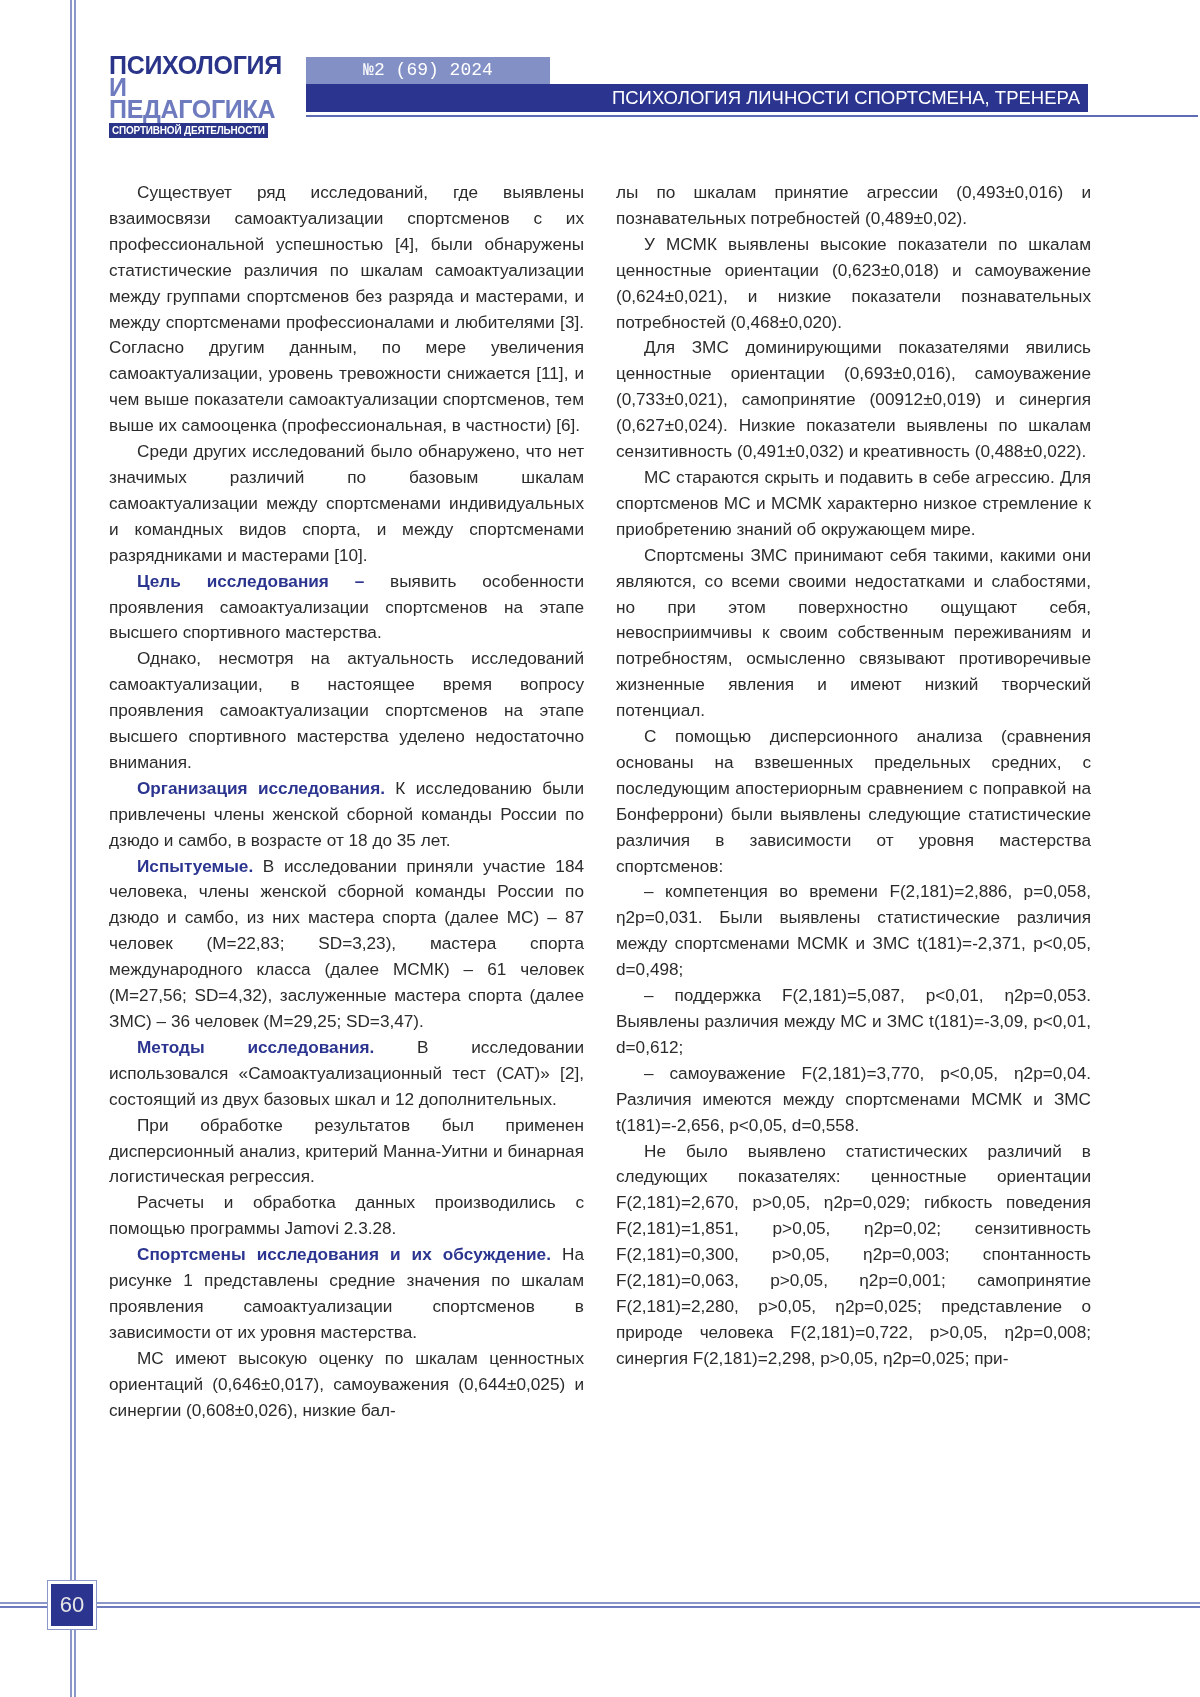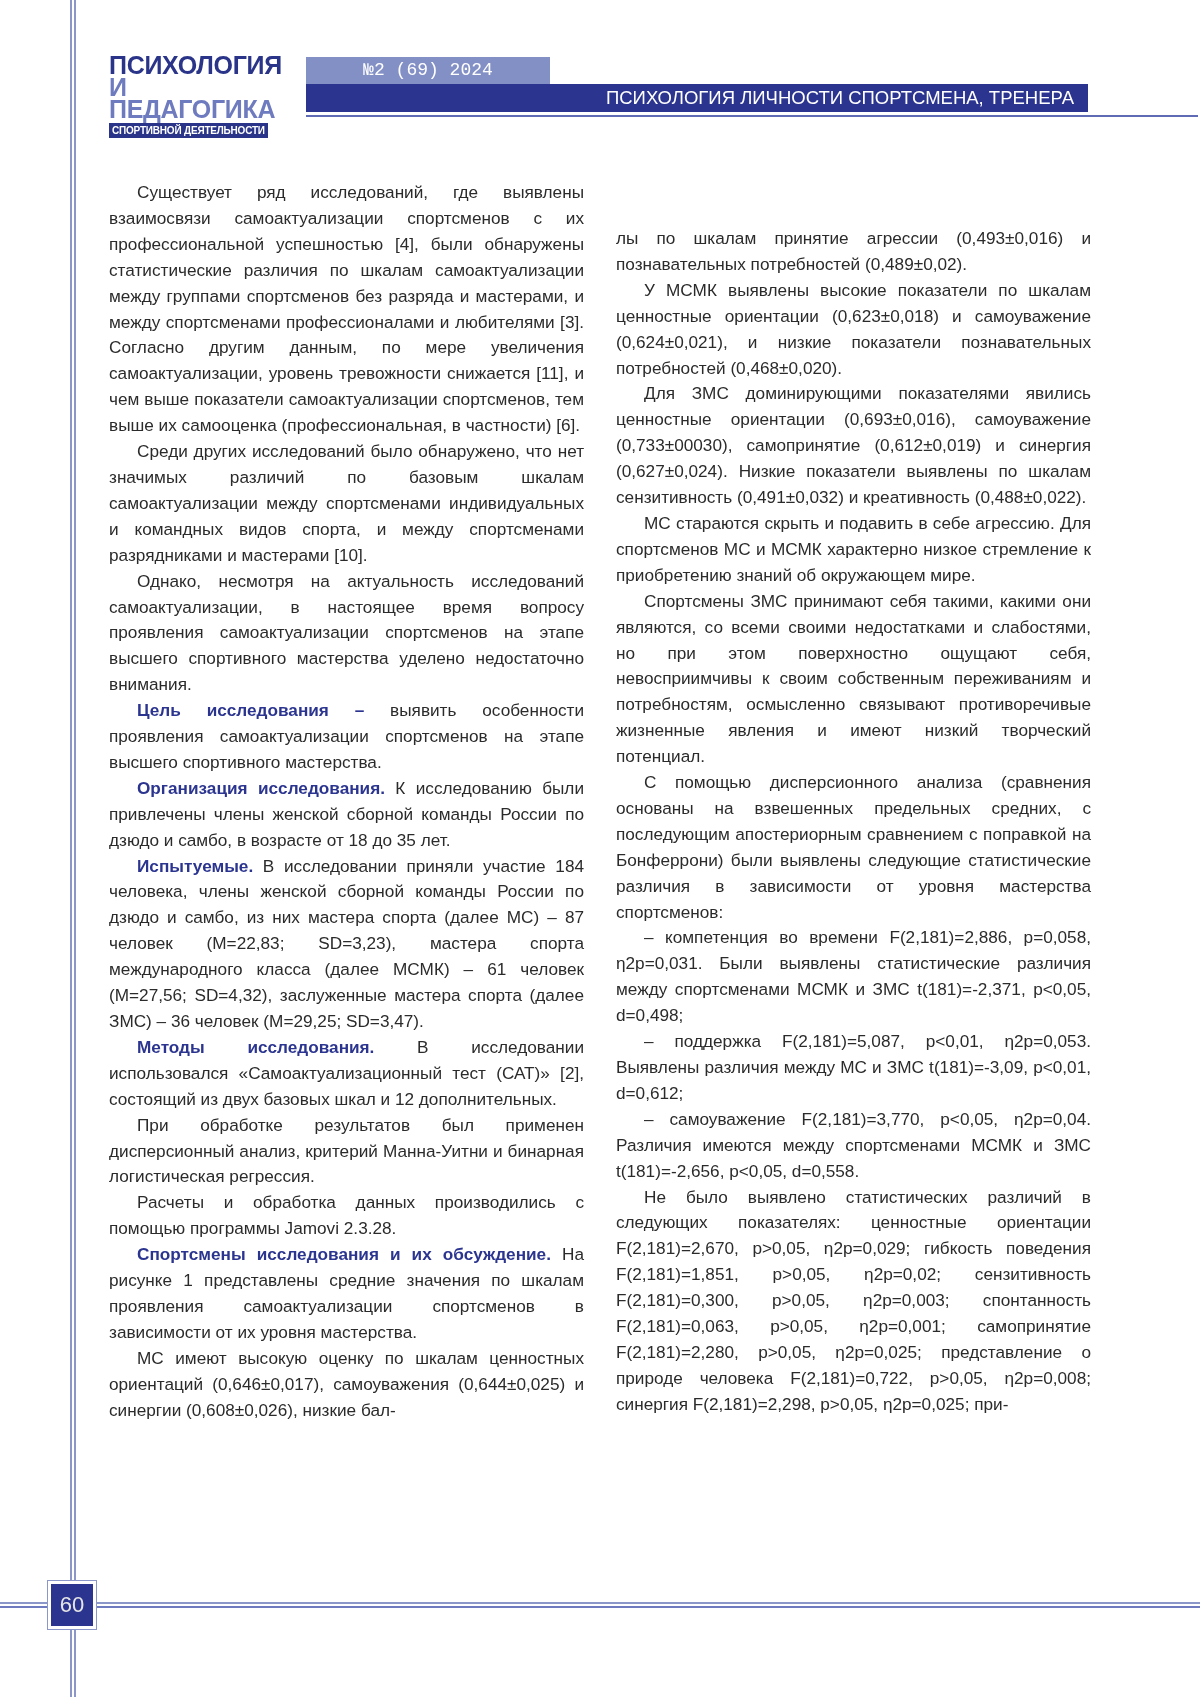--- a/index.html
+++ b/index.html
@@ -15,29 +15,29 @@
   
   .logo { position: absolute; left: 109px; top: 54px; width: 182px; }
   .logo .l1 { font-weight: bold; font-size: 25px; line-height: 22px; color: #2a3589; letter-spacing: -0.3px; }
   .logo .l2 { font-weight: bold; font-size: 25px; line-height: 22px; color: #6e7bbf; letter-spacing: -0.3px; }
   .logo .l3 { margin-top: 2px; background: #2a3589; color: #ffffff; font-weight: bold; font-size: 10px;
               line-height: 15px; padding: 0 3px; display: inline-block; letter-spacing: -0.2px; }
 
   .issue-tab { position: absolute; left: 306px; top: 57px; width: 244px; height: 27px; background: #8390c6;
                color: #ffffff; font-size: 18px; line-height: 27px; text-align: center; font-family: Liberation Mono, monospace; }
   .section-bar { position: absolute; left: 306px; top: 84px; width: 782px; height: 28px; background: #2b3590;
-                 color: #ffffff; font-size: 18.5px; line-height: 28px; text-align: right; padding-right: 14px; box-sizing: border-box; }
+                 color: #ffffff; font-size: 18.5px; line-height: 28px; text-align: right; padding-right: 8px; box-sizing: border-box; }
   .header-line { position: absolute; left: 306px; top: 115px; width: 892px; height: 2px; background: #5f6bb5; }
 
   
   .col { position: absolute; top: 180px; width: 475px; font-size: 17.2px; line-height: 25.9px; text-align: justify; }
   .col.left { left: 109px; }
   .col.right { left: 616px; }
   .col p { margin: 0; text-indent: 28px; }
-  .col p.noindent { text-indent: 0; margin-top: 46px; }
+  .col p.noindent { text-indent: 0; }
   .hl { color: #2b3590; font-weight: bold; }
 
   
   .pagenum-box { position: absolute; left: 47px; top: 1580px; width: 50px; height: 50px; background: #ffffff;
                  border: 1px solid #8b96c9; box-sizing: border-box; }
   .pagenum { position: absolute; left: 3px; top: 3px; width: 42px; height: 42px; background: #2b3590; color: #e5e5e5;
              font-size: 22px; line-height: 42px; text-align: center; }
 </style>
 </head>
 <body>
@@ -52,35 +52,35 @@
   <div class="l2">И ПЕДАГОГИКА</div>
   <div class="l3">СПОРТИВНОЙ ДЕЯТЕЛЬНОСТИ</div>
 </div>
 <div class="issue-tab">№2 (69) 2024</div>
 <div class="section-bar">ПСИХОЛОГИЯ ЛИЧНОСТИ СПОРТСМЕНА, ТРЕНЕРА</div>
 <div class="header-line"></div>
 
 <div class="col left">
   <p>Существует ряд исследований, где выявлены взаимосвязи самоактуализации спортсменов с их профессиональной успешностью [4], были обнаружены статистические различия по шкалам самоактуализации между группами спортсменов без разряда и мастерами, и между спортсменами профессионалами и любителями [3]. Согласно другим данным, по мере увеличения самоактуализации, уровень тревожности снижается [11], и чем выше показатели самоактуализации спортсменов, тем выше их самооценка (профессиональная, в частности) [6].</p>
   <p>Среди других исследований было обнаружено, что нет значимых различий по базовым шкалам самоактуализации между спортсменами индивидуальных и командных видов спорта, и между спортсменами разрядниками и мастерами [10].</p>
+  <p><span class="hl">Цель исследования –</span><span> выявить особенности проявления самоактуализации спортсменов на этапе высшего спортивного мастерства.</span></p>
   <p>Однако, несмотря на актуальность исследований самоактуализации, в настоящее время вопросу проявления самоактуализации спортсменов на этапе высшего спортивного мастерства уделено недостаточно внимания.</p>
-  <p><span class="hl">Цель исследования –</span><span> выявить особенности проявления самоактуализации спортсменов на этапе высшего спортивного мастерства.</span></p>
   <p><span class="hl">Организация исследования.</span><span> К исследованию были привлечены члены женской сборной команды России по дзюдо и самбо, в возрасте от 18 до 35 лет.</span></p>
   <p><span class="hl">Испытуемые.</span><span> В исследовании приняли участие 184 человека, члены женской сборной команды России по дзюдо и самбо, из них мастера спорта (далее МС) – 87 человек (M=22,83; SD=3,23), мастера спорта международного класса (далее МСМК) – 61 человек (M=27,56; SD=4,32), заслуженные мастера спорта (далее ЗМС) – 36 человек (M=29,25; SD=3,47).</span></p>
   <p><span class="hl">Методы исследования.</span><span> В исследовании использовался «Самоактуализационный тест (САТ)» [2], состоящий из двух базовых шкал и 12 дополнительных.</span></p>
   <p>При обработке результатов был применен дисперсионный анализ, критерий Манна-Уитни и бинарная логистическая регрессия.</p>
   <p>Расчеты и обработка данных производились с помощью программы Jamovi 2.3.28.</p>
   <p><span class="hl">Спортсмены исследования и их обсуждение.</span><span> На рисунке 1 представлены средние значения по шкалам проявления самоактуализации спортсменов в зависимости от их уровня мастерства.</span></p>
   <p>МС имеют высокую оценку по шкалам ценностных ориентаций (0,646±0,017), самоуважения (0,644±0,025) и синергии (0,608±0,026), низкие бал-</p>
 </div>
 
 <div class="col right">
   <p class="noindent">лы по шкалам принятие агрессии (0,493±0,016) и познавательных потребностей (0,489±0,02).</p>
   <p>У МСМК выявлены высокие показатели по шкалам ценностные ориентации (0,623±0,018) и самоуважение (0,624±0,021), и низкие показатели познавательных потребностей (0,468±0,020).</p>
-  <p>Для ЗМС доминирующими показателями явились ценностные ориентации (0,693±0,016), самоуважение (0,733±00030), самопринятие (0,612±0,019) и синергия (0,627±0,024). Низкие показатели выявлены по шкалам сензитивность (0,491±0,032) и креативность (0,488±0,022).</p>
+  <p>Для ЗМС доминирующими показателями явились ценностные ориентации (0,693±0,016), самоуважение (0,733±0,021), самопринятие (00912±0,019) и синергия (0,627±0,024). Низкие показатели выявлены по шкалам сензитивность (0,491±0,032) и креативность (0,488±0,022).</p>
   <p>МС стараются скрыть и подавить в себе агрессию. Для спортсменов МС и МСМК характерно низкое стремление к приобретению знаний об окружающем мире.</p>
   <p>Спортсмены ЗМС принимают себя такими, какими они являются, со всеми своими недостатками и слабостями, но при этом поверхностно ощущают себя, невосприимчивы к своим собственным переживаниям и потребностям, осмысленно связывают противоречивые жизненные явления и имеют низкий творческий потенциал.</p>
   <p>С помощью дисперсионного анализа (сравнения основаны на взвешенных предельных средних, с последующим апостериорным сравнением с поправкой на Бонферрони) были выявлены следующие статистические различия в зависимости от уровня мастерства спортсменов:</p>
   <p>– компетенция во времени F(2,181)=2,886, p=0,058, η2p=0,031. Были выявлены статистические различия между спортсменами МСМК и ЗМС t(181)=-2,371, p&lt;0,05, d=0,498;</p>
   <p>– поддержка F(2,181)=5,087, p&lt;0,01, η2p=0,053. Выявлены различия между МС и ЗМС t(181)=-3,09, p&lt;0,01, d=0,612;</p>
   <p>– самоуважение F(2,181)=3,770, p&lt;0,05, η2p=0,04. Различия имеются между спортсменами МСМК и ЗМС t(181)=-2,656, p&lt;0,05, d=0,558.</p>
   <p>Не было выявлено статистических различий в следующих показателях: ценностные ориентации F(2,181)=2,670, p&gt;0,05, η2p=0,029; гибкость поведения F(2,181)=1,851, p&gt;0,05, η2p=0,02; сензитивность F(2,181)=0,300, p&gt;0,05, η2p=0,003; спонтанность F(2,181)=0,063, p&gt;0,05, η2p=0,001; самопринятие F(2,181)=2,280, p&gt;0,05, η2p=0,025; представление о природе человека F(2,181)=0,722, p&gt;0,05, η2p=0,008; синергия F(2,181)=2,298, p&gt;0,05, η2p=0,025; при-</p>
 </div>
 
 <div class="pagenum-box">

